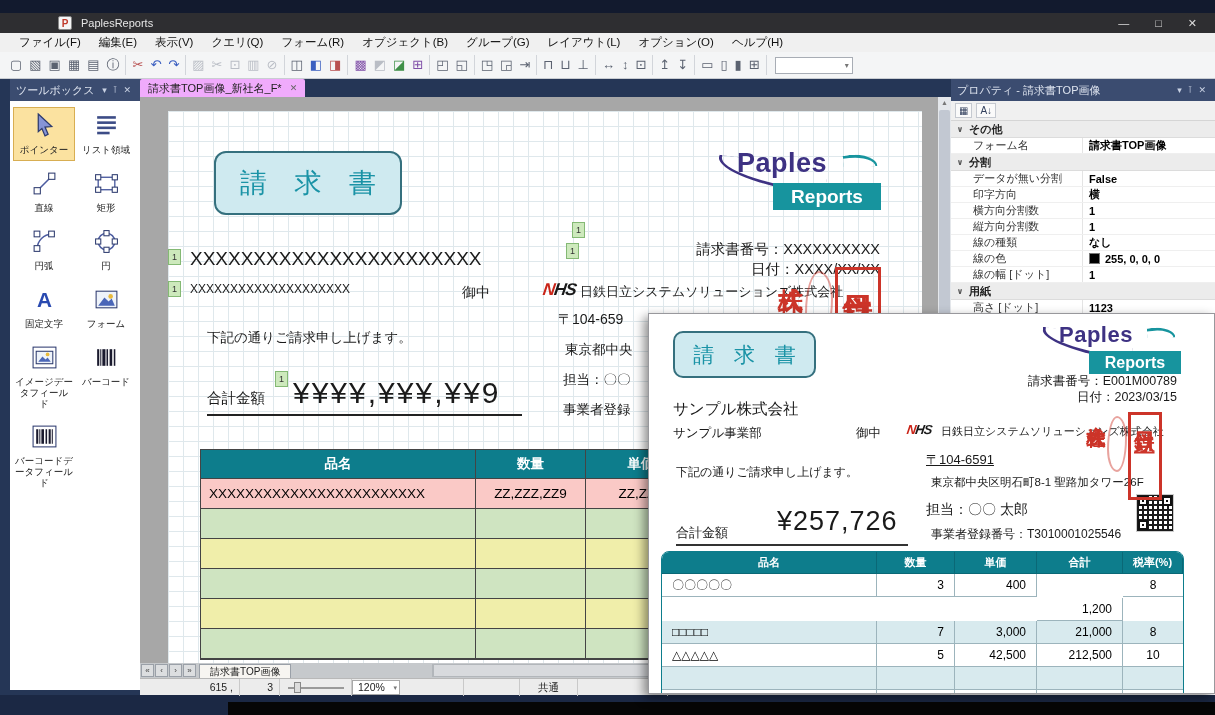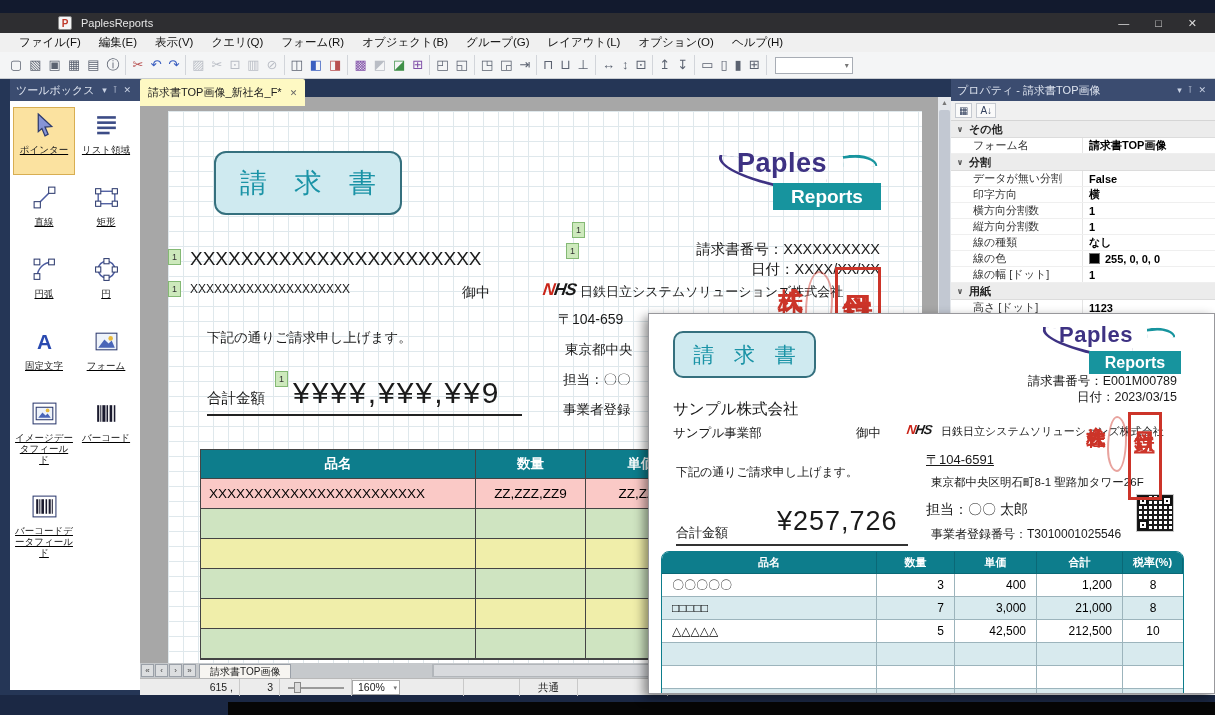--- a/index.html
+++ b/index.html
@@ -25,28 +25,28 @@
   .tb-icon.dis { color:#b9bdc5; }
   #toolbar-combo { margin-left:8px; width:78px; height:17px; background:#fff; border:1px solid #a8adb5; display:flex; align-items:center; justify-content:flex-end; padding-right:3px; }
   #toolbar-combo span { font-size:8px; color:#777; }
 
   
   #toolbox { position:absolute; left:10px; top:79px; width:130px; height:611px; background:#fff; z-index:10; }
   #toolbox-header { height:22px; background:#3b4c70; display:flex; align-items:center; padding:0 6px; }
   .panel-title { color:#dfe5f0; font-size:11px; flex:1; }
   .panel-btn { color:#c9d2e4; font-size:9px; padding:0 3px; }
   #toolbox-body { padding:6px 2px; display:grid; grid-template-columns:62px 62px; justify-content:center; row-gap:4px; }
-  .tool-item { text-align:center; padding:4px 1px 18px; border:1px solid transparent;text-decoration:underline; }
+  .tool-item { text-align:center; padding:4px 1px 4px; border:1px solid transparent; }
   .tool-item.selected { background:#fbe2a0; border:1px solid #d8ae52; }
   .tool-ic { display:inline-block; width:27px; height:27px; }
   .tool-ic svg { width:27px; height:27px; }
   .tool-label { font-size:9.5px; color:#222; line-height:1.15; margin-top:2px; word-break:break-all; }
 
   
-  #doc-tab { position:absolute; left:140px; top:79px; height:27px; background:#fef9c3; display:flex; align-items:center; padding:0 8px; border-radius:2px 2px 0 0; z-index:10; }
+  #doc-tab { position:absolute; left:140px; top:79px; height:18px; background:#f0abfc; display:flex; align-items:center; padding:0 8px; border-radius:2px 2px 0 0; z-index:10; }
   #doc-tab .lbl { font-size:11px; color:#222; }
   #doc-tab .cls { font-size:9px; color:#666; margin-left:8px; }
 
   
   #canvas { position:absolute; left:140px; top:97px; width:798px; height:566px; background:#a7a7a7; overflow:hidden; z-index:1; }
   #page { position:absolute; left:28px; top:14px; width:754px; height:552px; background:#fff;
           background-image:linear-gradient(#dfe8ec 1px,transparent 1px),linear-gradient(90deg,#dfe8ec 1px,transparent 1px);
           background-size:15px 15px; }
   .cv { position:absolute; color:#1a1a1a; white-space:nowrap; }
   #cv-titlebox { left:74px; top:54px; width:188px; height:64px; background:#cfeaf0; border:2px solid #35707e; border-radius:12px;
@@ -487,21 +487,21 @@
   </div>
 
   <div id="statusbar">
     <span class="sb-cell" id="sb-x">615 ,</span>
     <span class="sb-cell" id="sb-y">3</span>
     <span class="sb-cell" id="sb-slider">
       <span class="track"></span>
       <span class="thumb"></span>
     </span>
     <span class="sb-cell" id="sb-zoom">
-      <span>160%</span>
+      <span>120%</span>
       <span class="chev">▾</span>
     </span>
     <span class="sb-cell" id="sb-e1"></span>
     <span class="sb-cell" id="sb-e2"></span>
     <span class="sb-cell" id="sb-common">共通</span>
     <span class="sb-cell" id="sb-e3"></span>
   </div>
 
   <div id="props">
     <div id="props-header">
@@ -637,21 +637,21 @@
           <div class="pt-cell ac" style="width: 215px;">品名</div>
           <div class="pt-cell ac" style="width: 78px;">数量</div>
           <div class="pt-cell ac" style="width: 82px;">単価</div>
           <div class="pt-cell ac" style="width: 86px;">合計</div>
           <div class="pt-cell ac" style="width: 60px;">税率(%)</div>
         </div>
         <div class="pt-row">
           <div class="pt-cell al" style="width: 215px;">〇〇〇〇〇</div>
           <div class="pt-cell ar" style="width: 78px;">3</div>
           <div class="pt-cell ar" style="width: 82px;">400</div>
-          <div class="pt-cell ar" style="width: 86px;">1,200</div>
+          <div class="pt-cell ar" style="width: 86px; margin-top: 24px;">1,200</div>
           <div class="pt-cell ac" style="width: 60px;">8</div>
         </div>
         <div class="pt-row alt">
           <div class="pt-cell al" style="width: 215px;">□□□□□</div>
           <div class="pt-cell ar" style="width: 78px;">7</div>
           <div class="pt-cell ar" style="width: 82px;">3,000</div>
           <div class="pt-cell ar" style="width: 86px;">21,000</div>
           <div class="pt-cell ac" style="width: 60px;">8</div>
         </div>
         <div class="pt-row">

